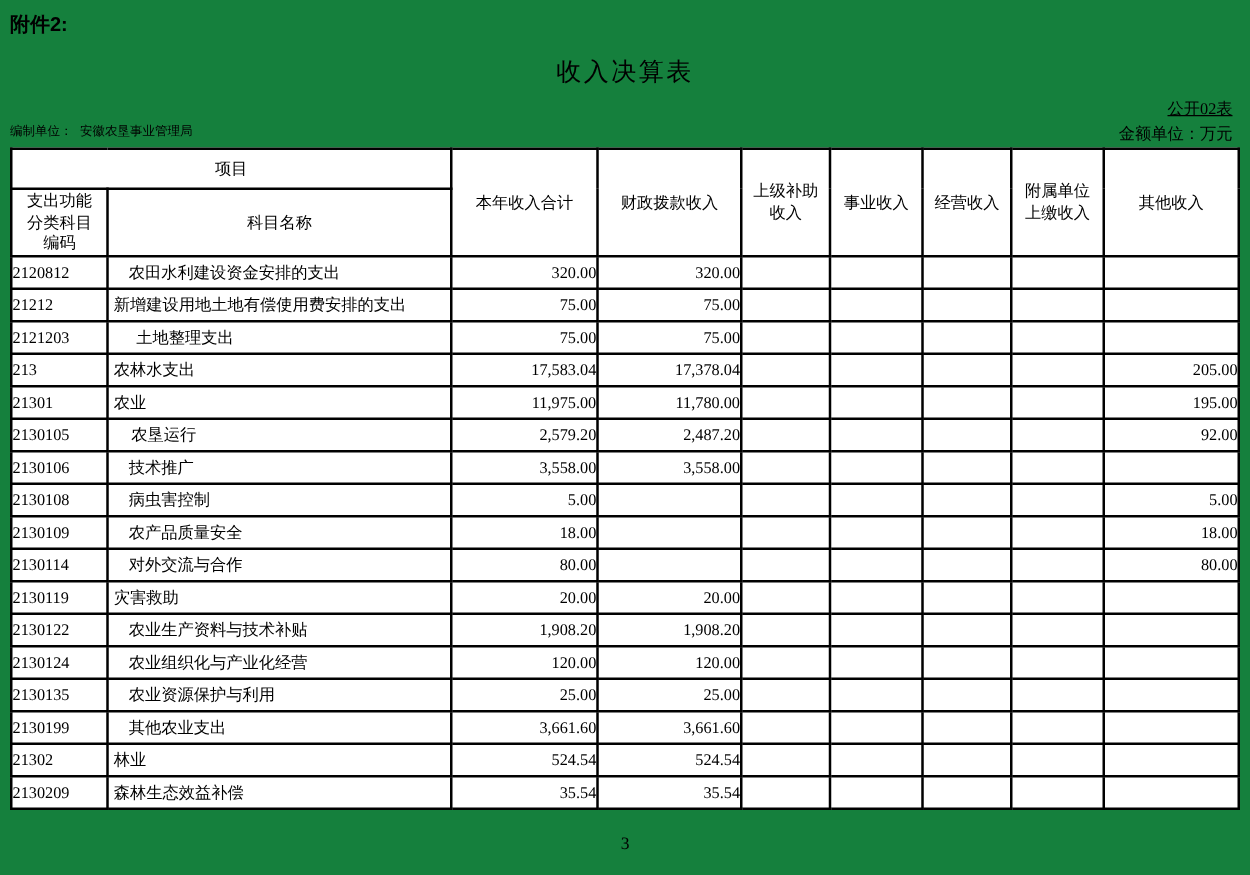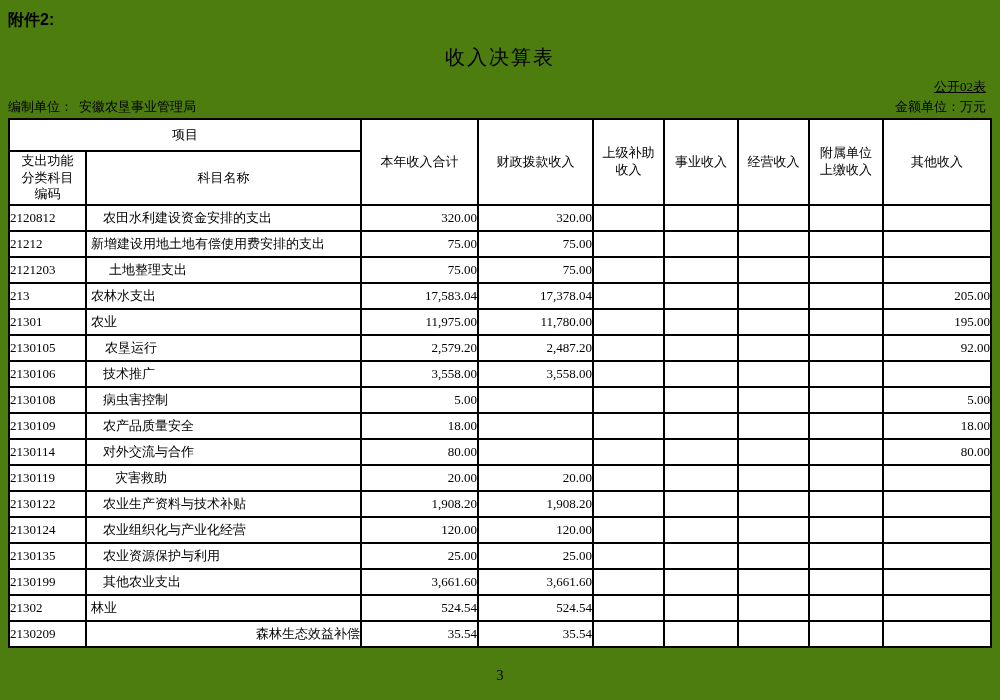--- a/index.html
+++ b/index.html
@@ -1,33 +1,33 @@
 <!DOCTYPE html>
 <html><head>
 <meta charset="utf-8">
 <style>
   html,body{margin:0;padding:0;background:#fff;}
   body{
     width:1000px;height:700px;
     font-family:"Liberation Serif","DejaVu Serif",serif;
     color:#000;
   }
-  .page{position:relative;width:1000px;height:700px;background:#4d7c0f;overflow:hidden;}
+  .page{position:relative;width:1000px;height:700px;background:#15803d;overflow:hidden;}
 
   .attachment{
     position:absolute;left:8px;top:10px;
     font-size:16px;font-weight:bold;
     font-family:"Liberation Sans","DejaVu Sans",sans-serif;
   }
   .title{
     position:absolute;left:0;right:0;top:44px;
     text-align:center;font-size:20px;letter-spacing:2px;
   }
   .table-code{position:absolute;right:14px;top:78px;font-size:13px;text-decoration:underline;}
-  .meta-left{position:absolute;left:8px;top:98px;font-size:13px;}
+  .meta-left{position:absolute;left:8px;top:98px;font-size:10px;}
   .meta-left .val{margin-left:6px;}
   .meta-right{position:absolute;right:14px;top:98px;font-size:13px;}
 
   table.income{
     position:absolute;left:8px;top:118px;width:982px;
     border-collapse:collapse;table-layout:fixed;
     background:#fff;
   }
   table.income th, table.income td{
     border:2px solid #000;
@@ -206,21 +206,21 @@
     <td class="c-num">80.00</td>
     <td class="c-num"></td>
     <td class="c-num"></td>
     <td class="c-num"></td>
     <td class="c-num"></td>
     <td class="c-num"></td>
     <td class="c-num">80.00</td>
   </tr>
         <tr>
     <td class="c-code">2130119</td>
-    <td class="c-name" style="padding-left: 28px;">灾害救助</td>
+    <td class="c-name" style="padding-left: 4px;">灾害救助</td>
     <td class="c-num">20.00</td>
     <td class="c-num">20.00</td>
     <td class="c-num"></td>
     <td class="c-num"></td>
     <td class="c-num"></td>
     <td class="c-num"></td>
     <td class="c-num"></td>
   </tr>
         <tr>
     <td class="c-code">2130122</td>
@@ -272,21 +272,21 @@
     <td class="c-num">524.54</td>
     <td class="c-num">524.54</td>
     <td class="c-num"></td>
     <td class="c-num"></td>
     <td class="c-num"></td>
     <td class="c-num"></td>
     <td class="c-num"></td>
   </tr>
         <tr>
     <td class="c-code">2130209</td>
-    <td class="c-name" style="padding-left: 20px; text-align: right;">森林生态效益补偿</td>
+    <td class="c-name" style="padding-left: 4px;">森林生态效益补偿</td>
     <td class="c-num">35.54</td>
     <td class="c-num">35.54</td>
     <td class="c-num"></td>
     <td class="c-num"></td>
     <td class="c-num"></td>
     <td class="c-num"></td>
     <td class="c-num"></td>
   </tr>
       </tbody>
   </table>

